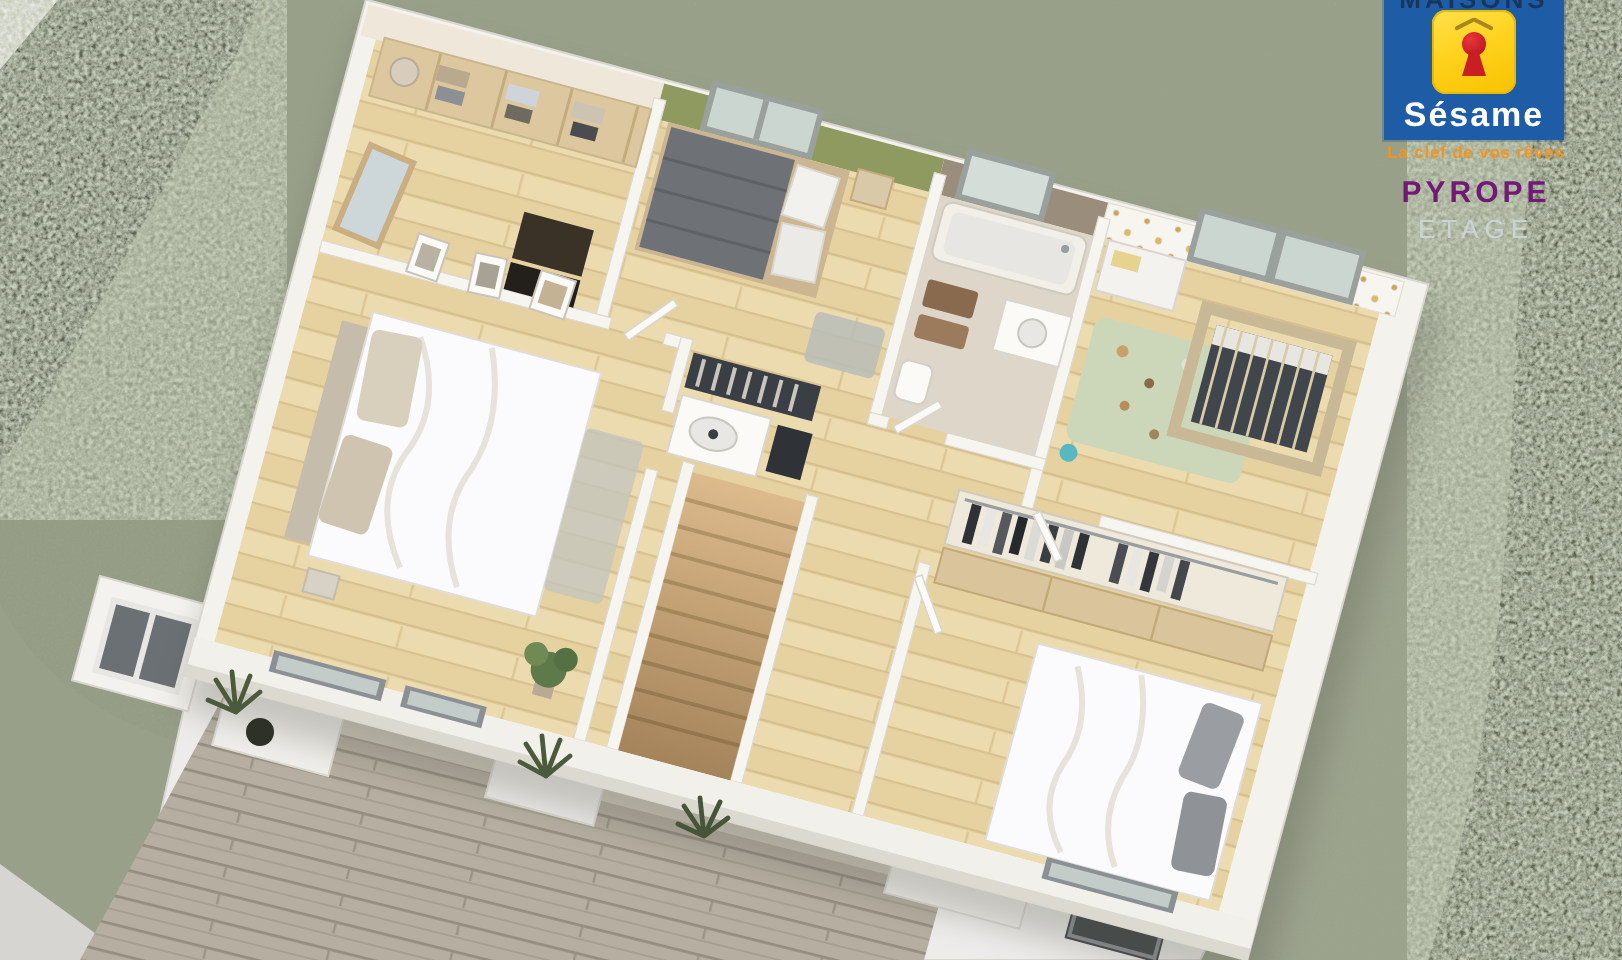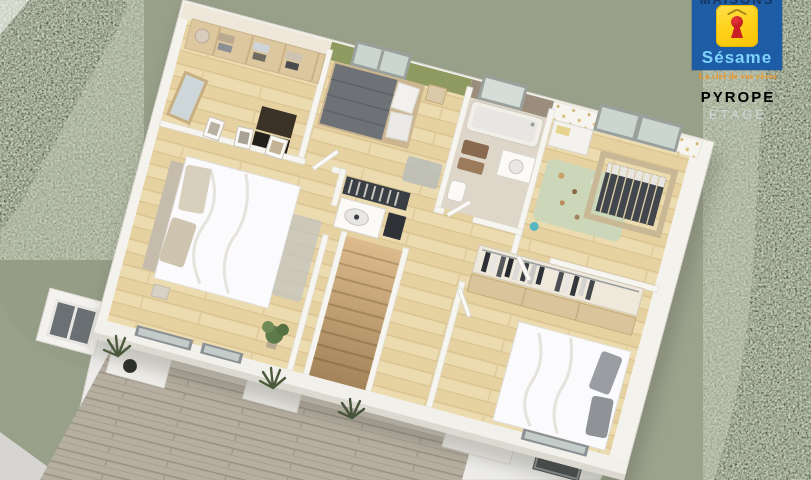--- a/index.html
+++ b/index.html
@@ -16,23 +16,23 @@
   .badge{position:absolute;left:24px;top:19px;width:42px;height:42px;border-radius:7px;
          background:linear-gradient(160deg,#ffe14d 0%,#ffd21e 45%,#f7c200 100%);
          box-shadow:inset 0 0 0 1px #e9b900;}
   .roof-l,.roof-r{position:absolute;top:6px;width:11px;height:2.4px;background:#a8871e;border-radius:2px;}
   .roof-l{left:11px;transform:rotate(-27deg);}
   .roof-r{right:11px;transform:rotate(27deg);}
   .kh-circle{position:absolute;left:15px;top:11px;width:12px;height:12px;border-radius:50%;
              background:radial-gradient(circle at 35% 30%,#e8363c,#c01b21 75%);}
   .kh-stem{position:absolute;left:15px;top:20px;width:4px;height:0;
            border-bottom:13px solid #c81e24;border-left:4px solid transparent;border-right:4px solid transparent;}
-  .logo-name{position:absolute;bottom:2px;width:100%;font-size:17px;font-weight:bold;color:#7dd3fc;letter-spacing:1px;}
-  .logo-tagline{position:absolute;top:71px;width:100%;font-size:8.5px;font-weight:bold;color:#ef9523;letter-spacing:.4px;font-family:Liberation Serif, serif;}
-  .logo-model{position:absolute;top:88px;width:100%;font-size:15px;font-weight:bold;color:#000000;letter-spacing:2px;}
+  .logo-name{position:absolute;bottom:2px;width:100%;font-size:17px;font-weight:bold;color:#ffffff;letter-spacing:1px;}
+  .logo-tagline{position:absolute;top:71px;width:100%;font-size:8.5px;font-weight:bold;color:#ef9523;letter-spacing:.4px;}
+  .logo-model{position:absolute;top:88px;width:100%;font-size:15px;font-weight:bold;color:#701a75;letter-spacing:2px;}
   .logo-level{position:absolute;top:107px;width:100%;font-size:13px;font-weight:400;color:#ccd3d6;letter-spacing:3px;}
 </style>
 </head>
 <body>
 
 <div class="stage">
 <svg width="811" height="480" viewBox="0 0 811 480">
   <defs>
     <filter id="f-grass" x="-5%" y="-5%" width="110%" height="110%">
       <feTurbulence type="fractalNoise" baseFrequency="0.8" numOctaves="2" seed="3" stitchTiles="stitch" result="n"></feTurbulence>

